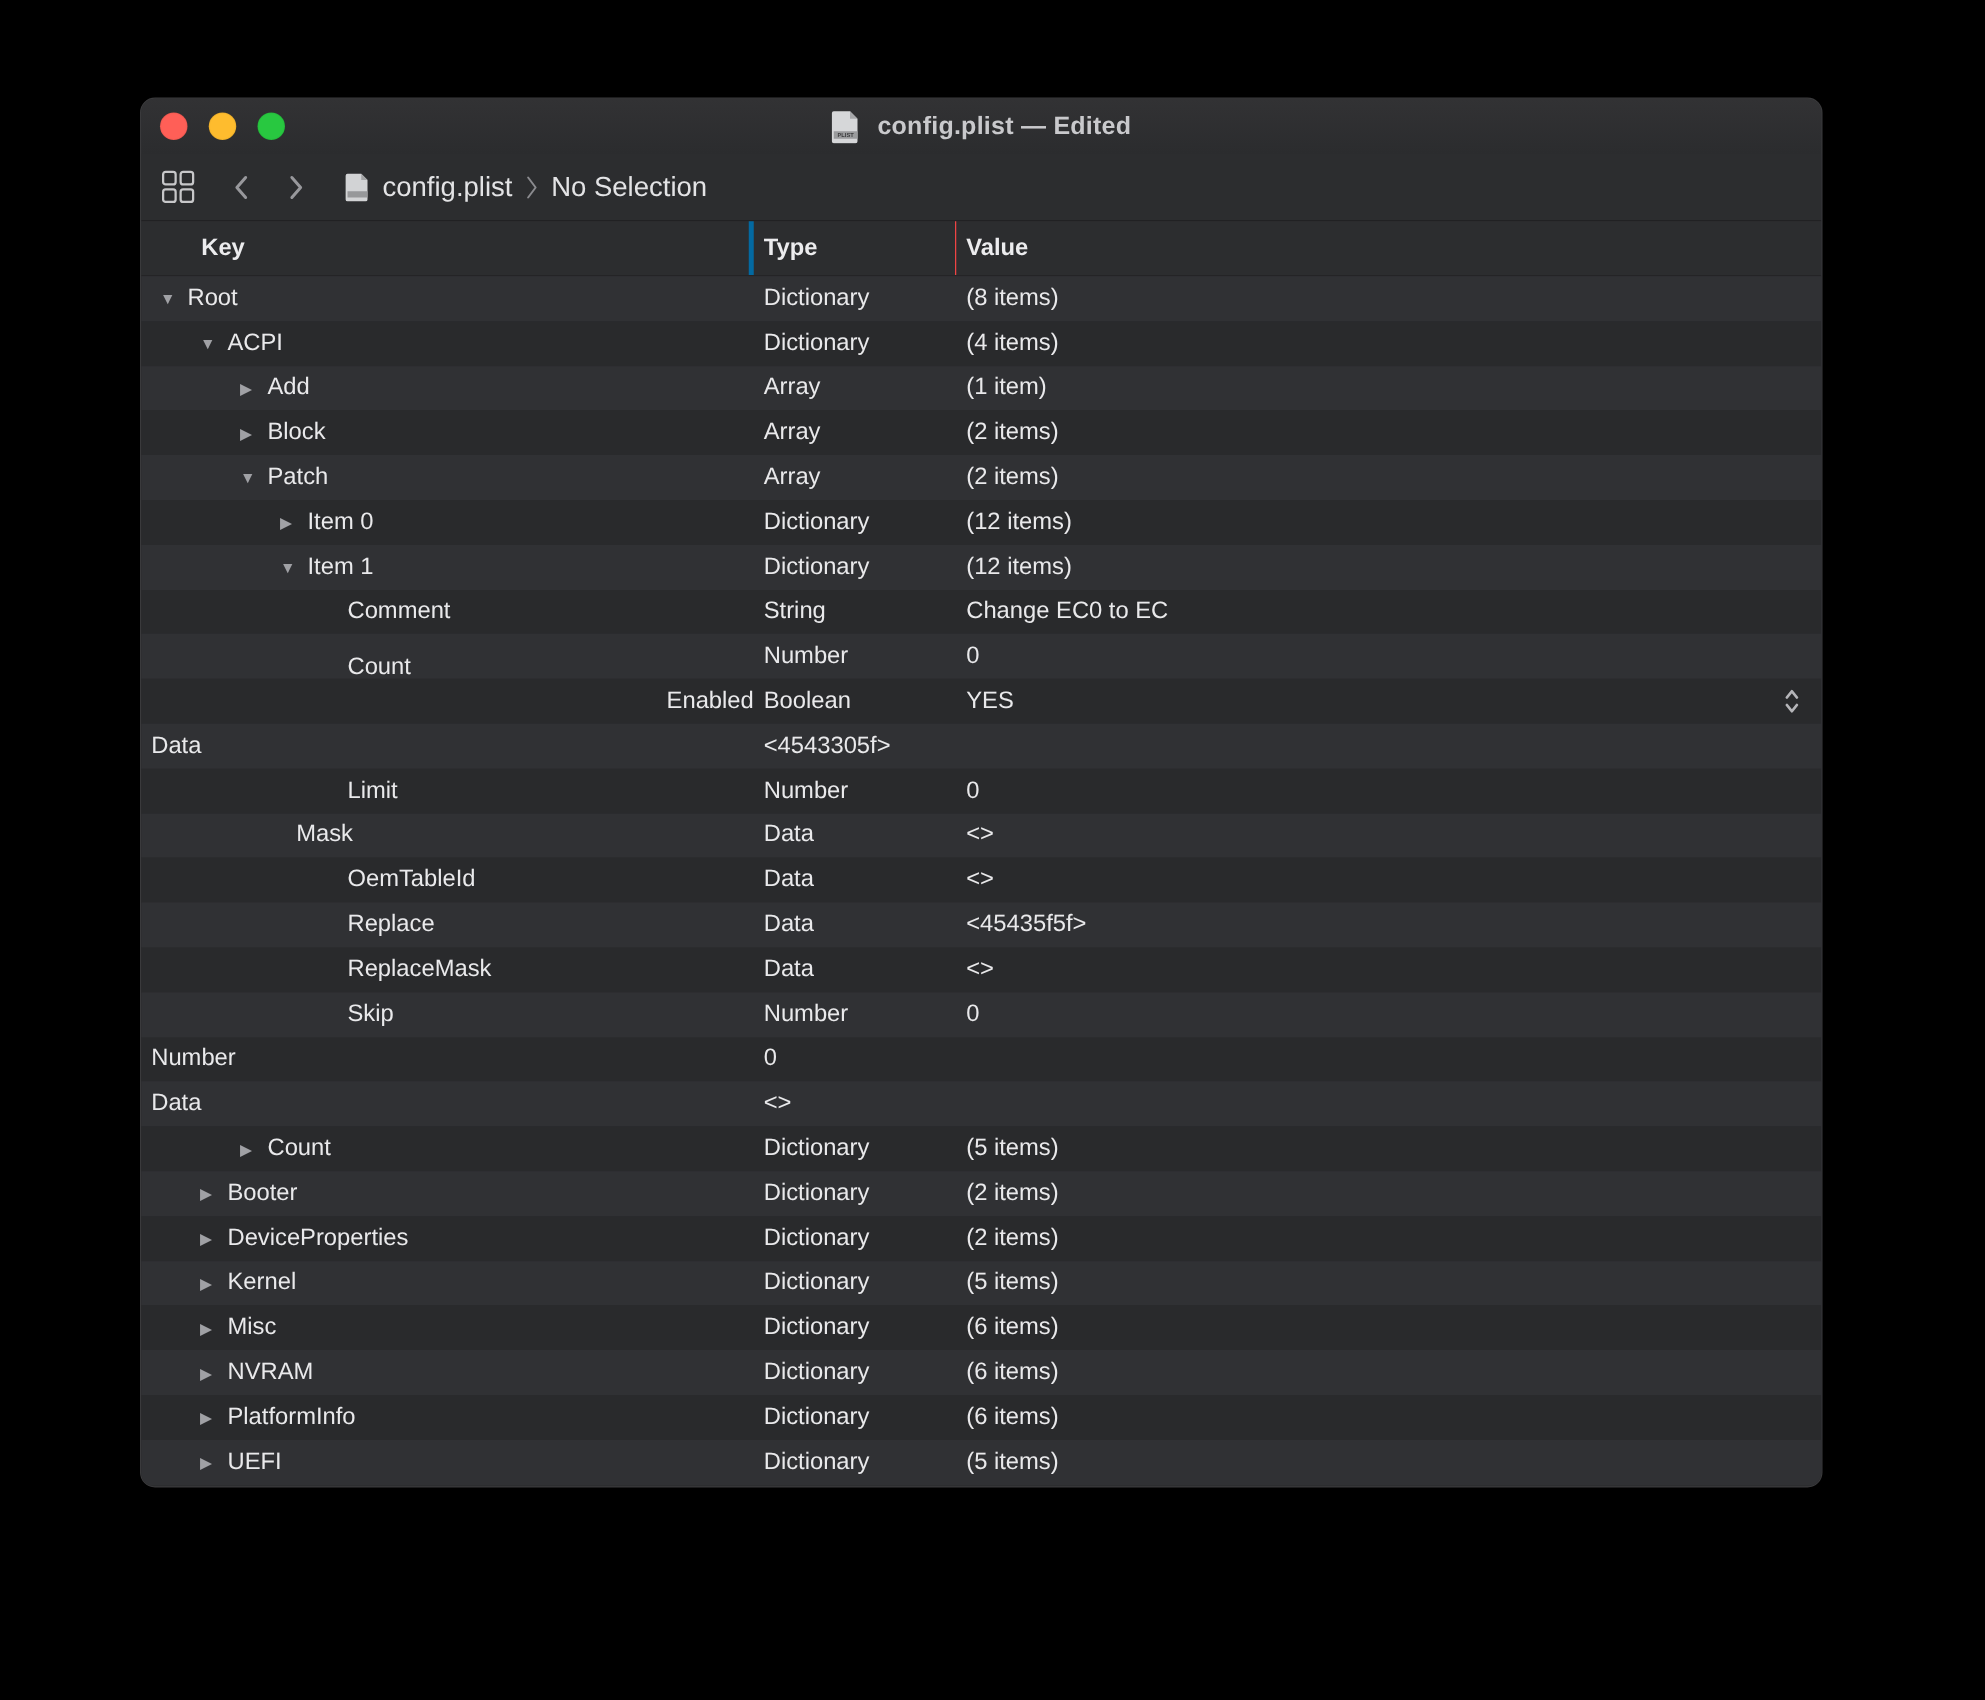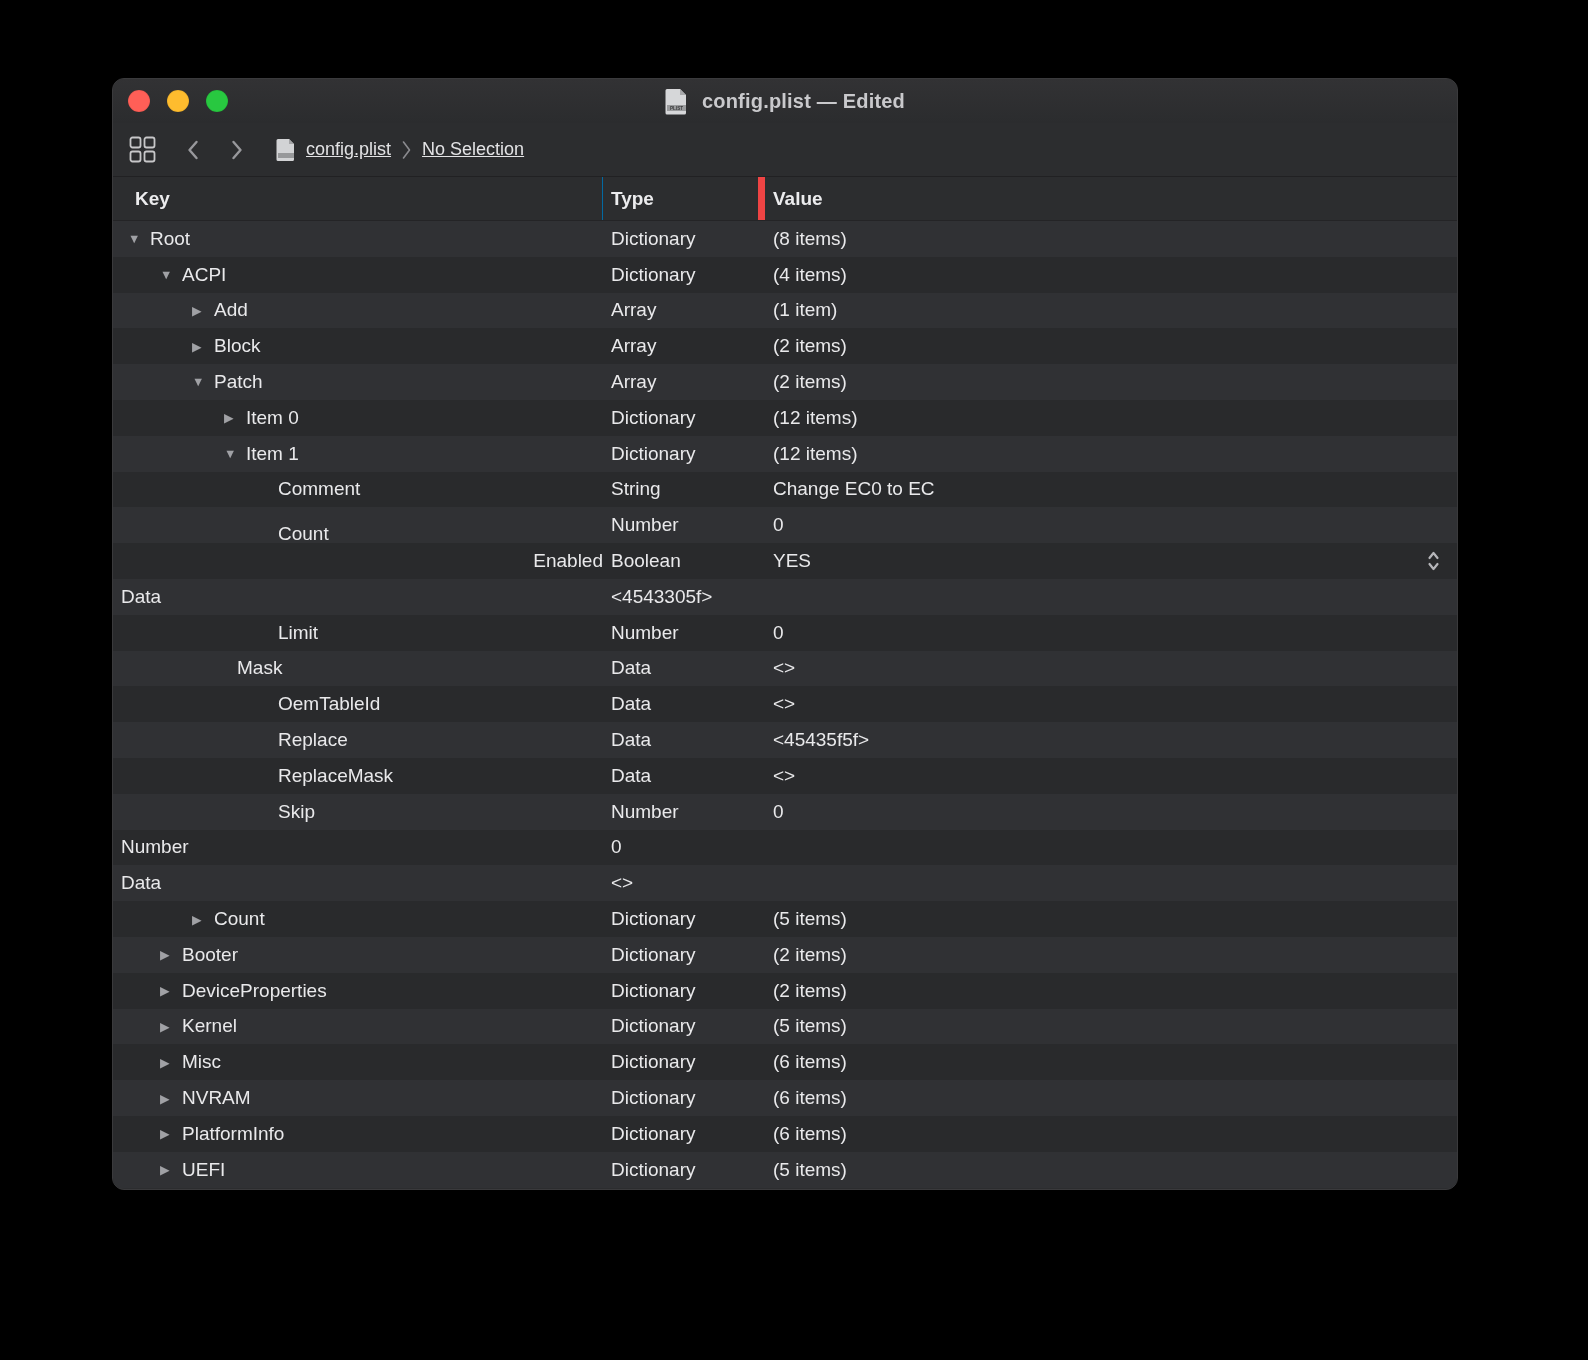--- a/index.html
+++ b/index.html
@@ -43,37 +43,37 @@
   .toolbar {
     height:54px;
     background:#2c2d2f;
     border-bottom:1px solid #212123;
     display:flex; align-items:center;
     padding-left:16px;
   }
   .tool-icon { display:flex; align-items:center; justify-content:center; }
   .nav-chevrons { display:flex; align-items:center; gap:30px; margin-left:30px; }
   .crumb { display:flex; align-items:center; margin-left:32px; gap:10px; }
-  .crumb-text { color:#e3e3e5; font-size:18px;text-decoration:underline; }
+  .crumb-text { color:#e3e3e5; font-size:22px; }
   .crumb-text.dim { color:#e3e3e5; }
   
   .header-row {
     height:44px;
     background:#2c2d2f;
     display:grid;
     grid-template-columns:490px 162px 1fr;
     align-items:center;
     border-bottom:1px solid #242426;
   }
   .hcell {
     color:#ececee; font-size:19px; font-weight:700;
     height:100%; display:flex; align-items:center;
   }
-  .hcell.key { padding-left:22px; border-right:1px solid #0369a1; }
-  .hcell.type { padding-left:8px; border-right:7px solid #ef4444; }
+  .hcell.key { padding-left:48px; border-right:4px solid #0369a1; }
+  .hcell.type { padding-left:8px; border-right:1px solid #ef4444; }
   .hcell.value { padding-left:8px; }
   
   .rows { background:#2c2d2f; }
   .row {
     display:grid;
     grid-template-columns:490px 162px 1fr;
     height:35.8px;
     align-items:center;
     position:relative;
   }

